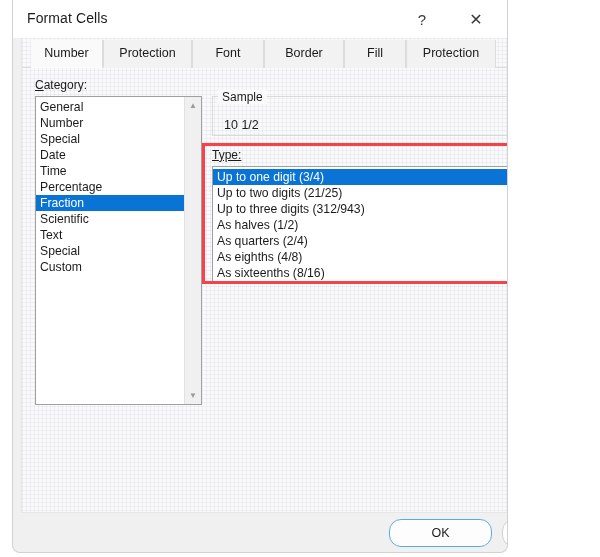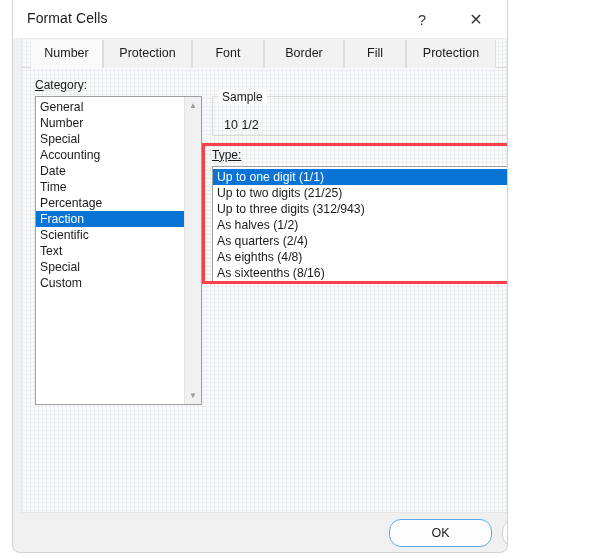--- a/index.html
+++ b/index.html
@@ -263,21 +263,20 @@
       <div class="tab" style="left:384px;width:90px;">Protection</div>
     </div>
 
     <div class="field-label" style="left:13px; top:40px;"><span class="acc">C</span><span>ategory:</span></div>
 
     <div class="listbox" id="category-listbox" style="left:13px; top:58px; width:167px; height:309px;">
       <div class="listitems" id="category-items">
           <div class="listitem">General</div>
           <div class="listitem">Number</div>
           <div class="listitem">Special</div>
-          <div class="listitem">Accounting</div>
           <div class="listitem">Date</div>
           <div class="listitem">Time</div>
           <div class="listitem">Percentage</div>
           <div class="listitem selected">Fraction</div>
           <div class="listitem">Scientific</div>
           <div class="listitem">Text</div>
           <div class="listitem">Special</div>
           <div class="listitem">Custom</div>
         </div>
       <div class="vscroll">
@@ -287,21 +286,21 @@
     </div>
 
     <div id="sample-group" style="left:190px; top:58px; width:375px; height:40px;"></div>
     <div id="sample-legend" style="left:196px; top:52px;">Sample</div>
     <div id="sample-value" style="left:202px; top:80px;">10 1/2</div>
 
     <div class="field-label" style="left:190px; top:110px;text-decoration:underline;"><span class="acc">T</span><span>ype:</span></div>
 
     <div class="listbox" id="type-listbox" style="left:190px; top:128px; width:375px; height:116px;">
       <div class="listitems" id="type-items">
-          <div class="listitem selected">Up to one digit (1/1)</div>
+          <div class="listitem selected">Up to one digit (3/4)</div>
           <div class="listitem">Up to two digits (21/25)</div>
           <div class="listitem">Up to three digits (312/943)</div>
           <div class="listitem">As halves (1/2)</div>
           <div class="listitem">As quarters (2/4)</div>
           <div class="listitem">As eighths (4/8)</div>
           <div class="listitem">As sixteenths (8/16)</div>
         </div>
       <div class="vscroll">
         <div class="sb-thumb" style="top:6px; height:63px;"></div>
       </div>

